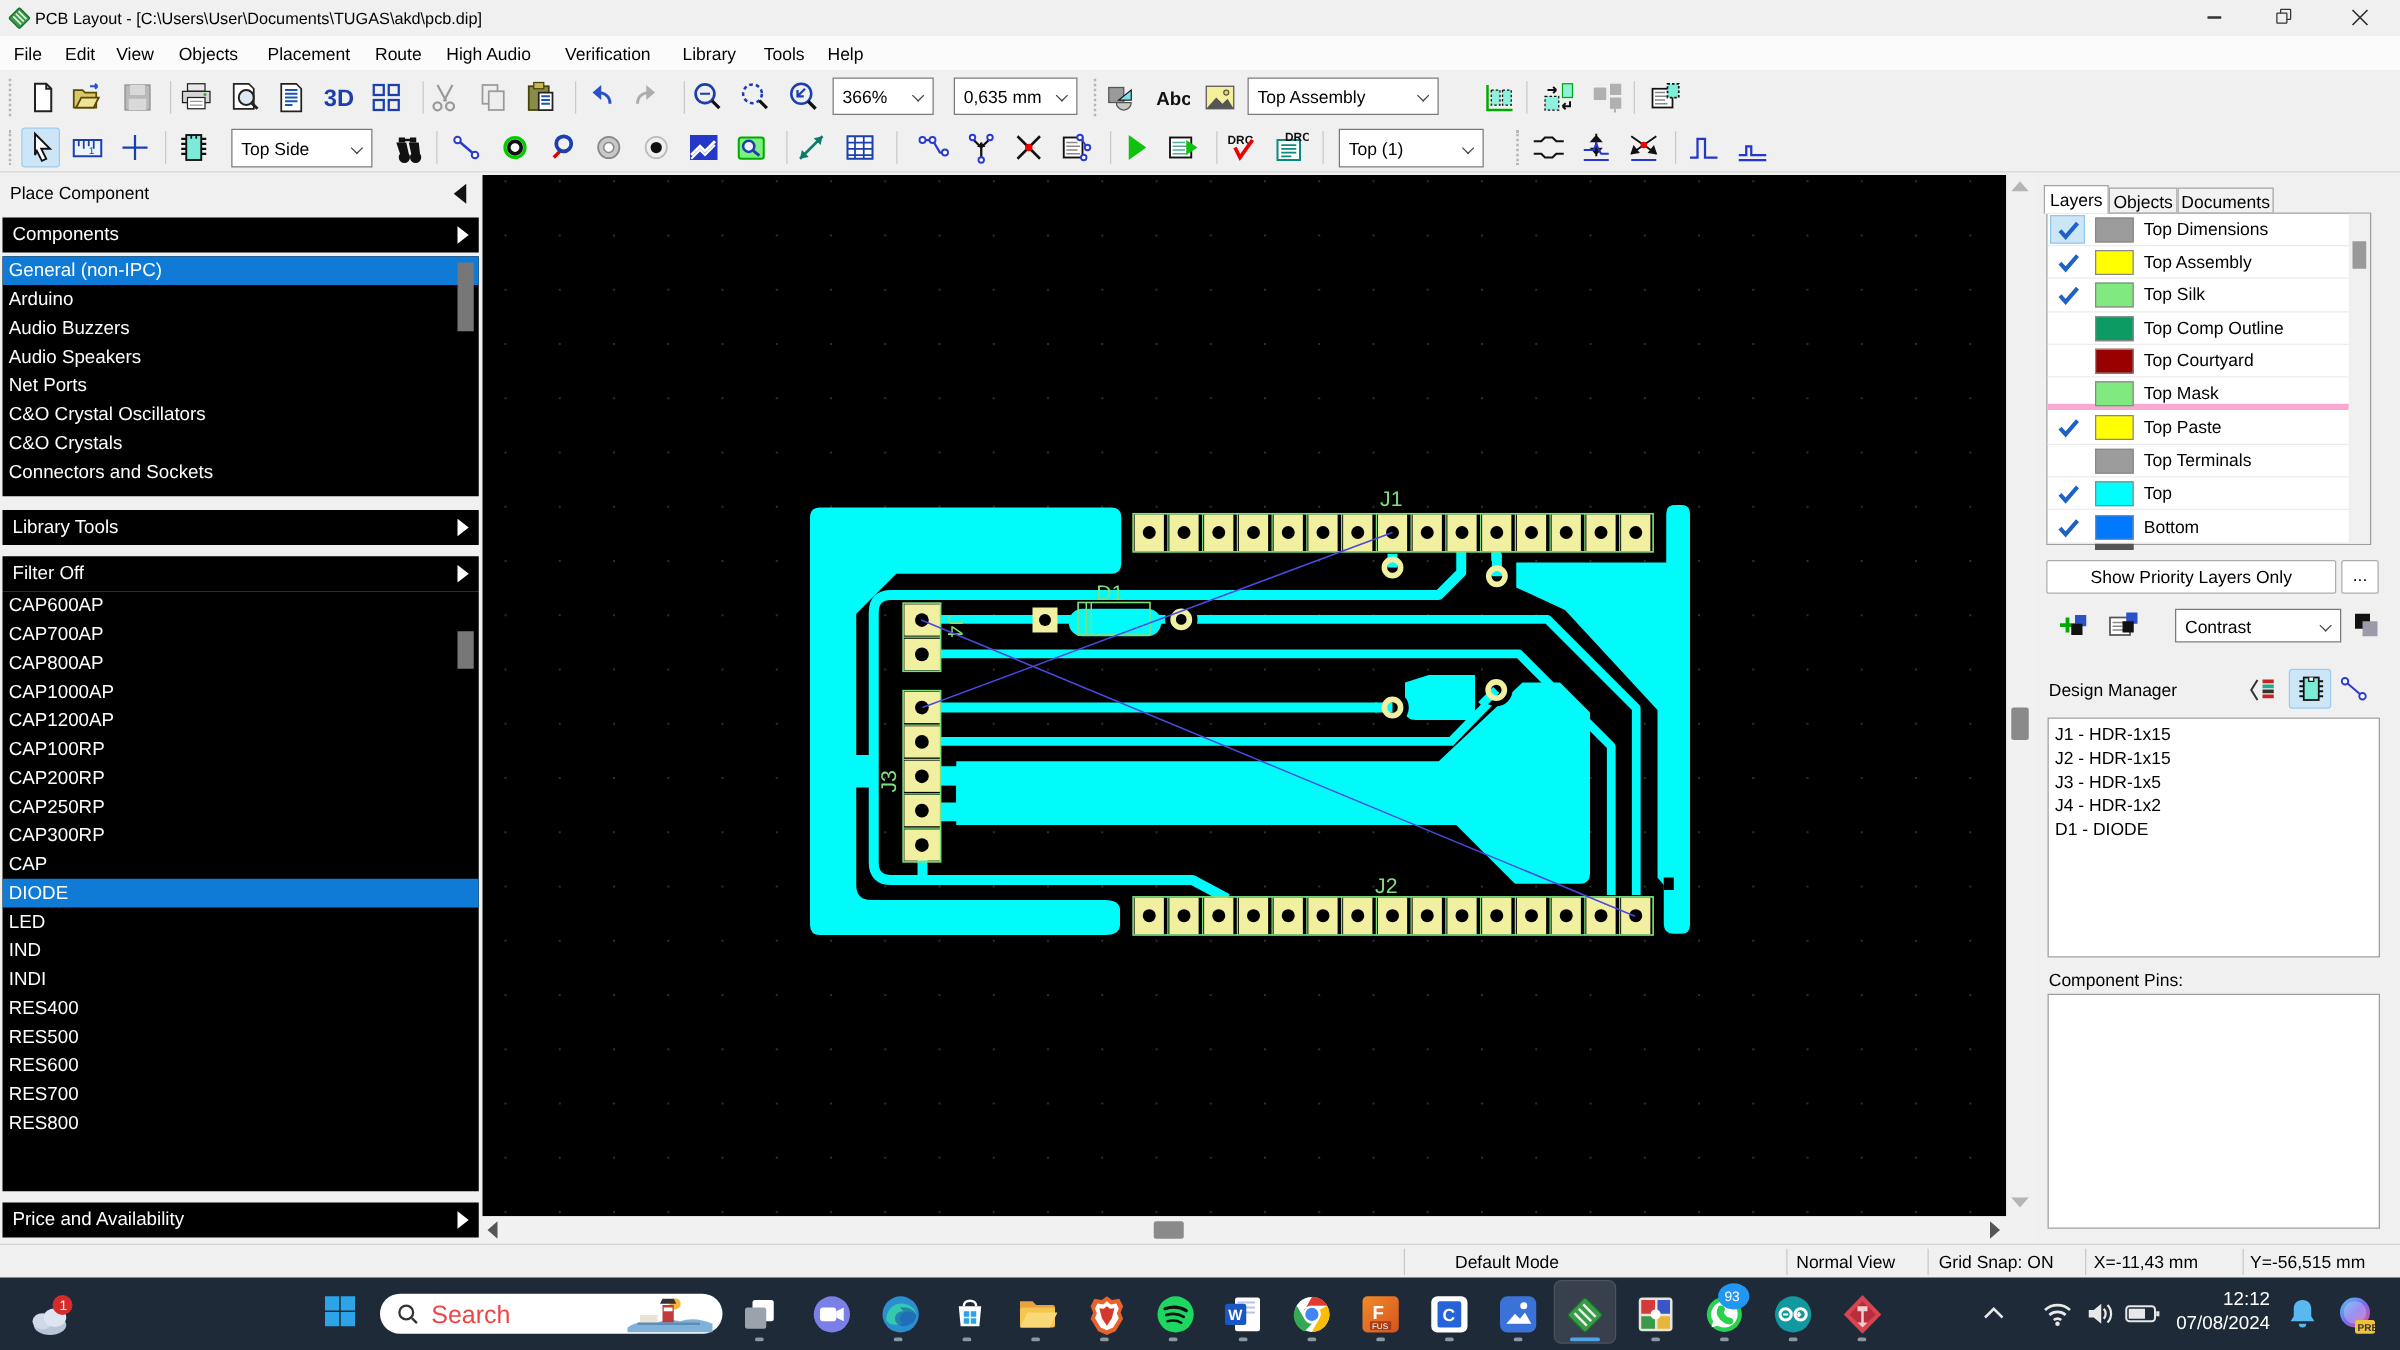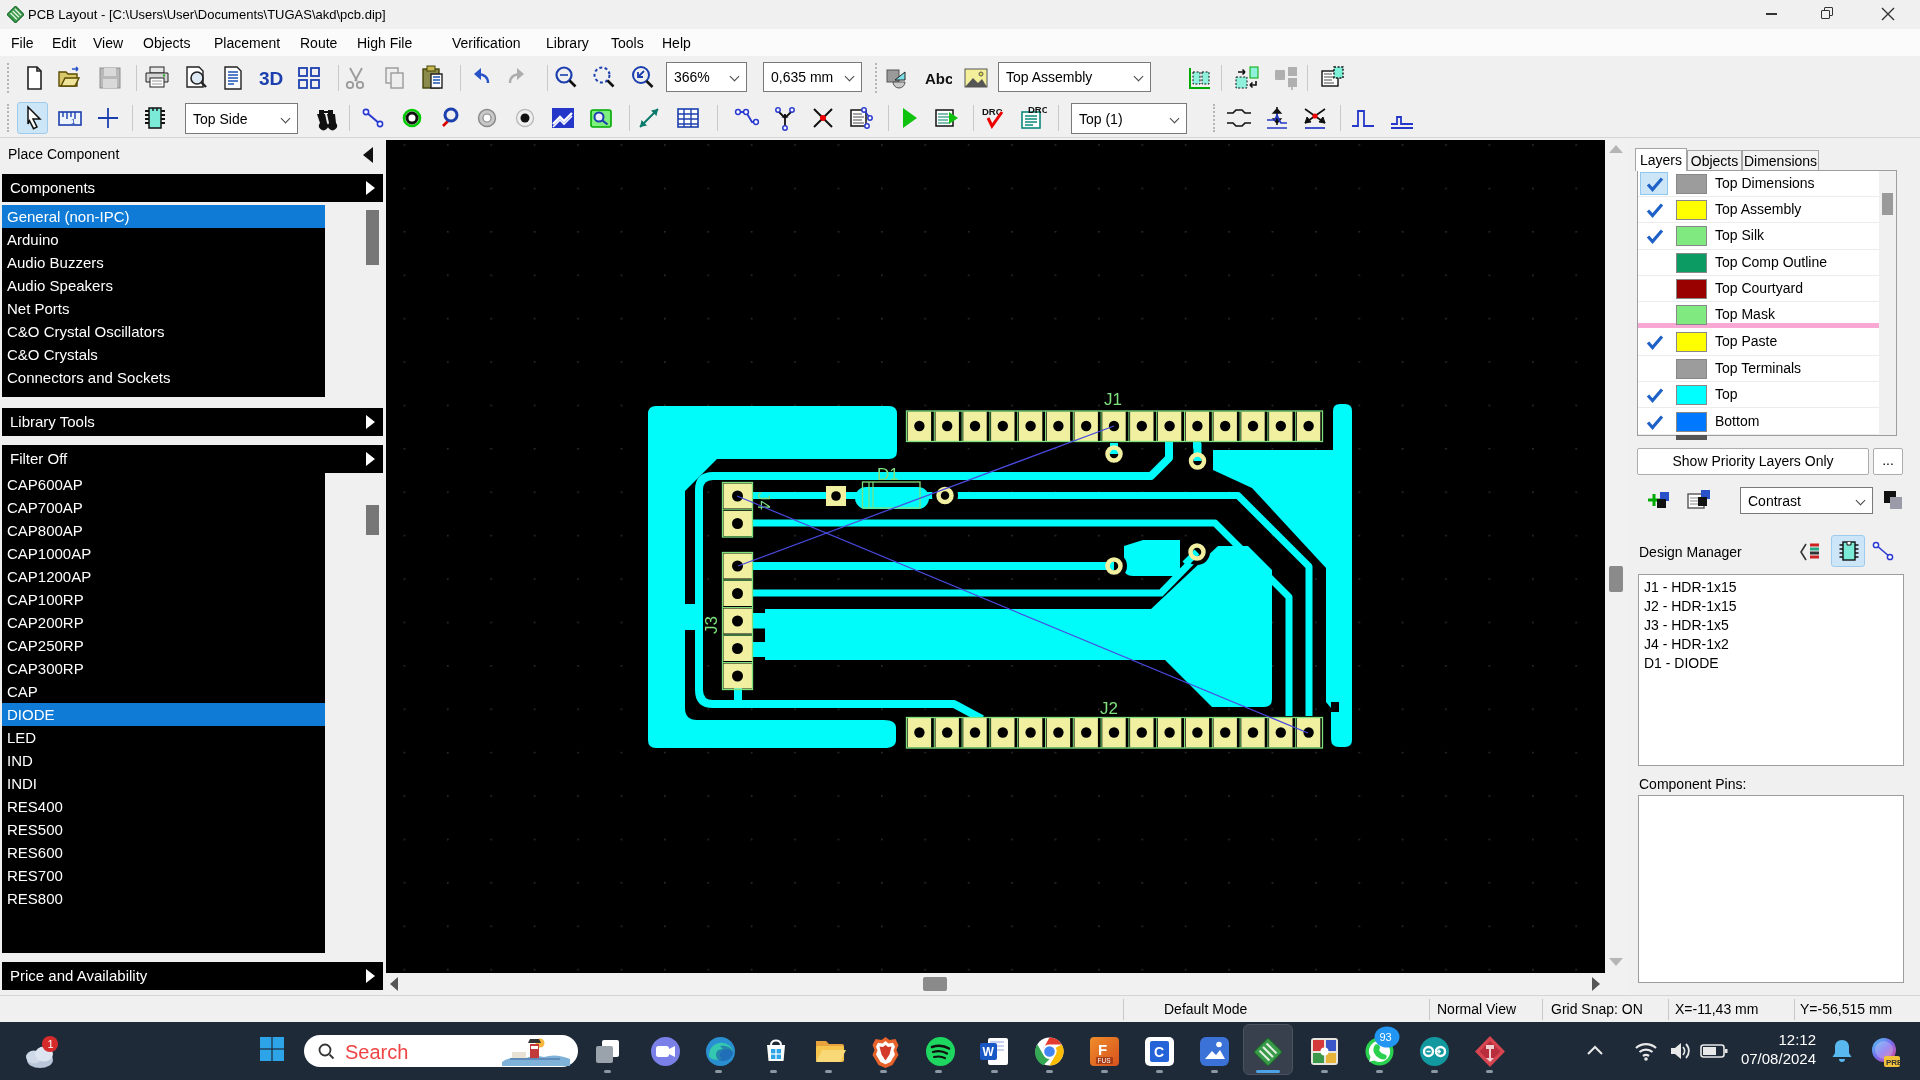--- a/index.html
+++ b/index.html
@@ -11,21 +11,21 @@
 #tb2{left:0;top:99px;width:1920px;height:39px;background:#f0f0f0;border-bottom:1px solid #d5d5d5}
 .vsep{position:absolute;width:1px;background:#c8c8c8}
 .grip{position:absolute;width:3px;border-left:2px dotted #b5b5b5}
 .combo{position:absolute;background:#fff;border:1px solid #7a7a7a;font-size:14px;color:#000}
 .combo .tx{position:absolute;left:7px;top:50%;transform:translateY(-50%);white-space:nowrap}
 .combo .ar{position:absolute;right:8px;top:50%;transform:translateY(-58%) rotate(45deg);width:7px;height:7px;border-right:1.6px solid #444;border-bottom:1.6px solid #444}
 .ticon{position:absolute;width:28px;height:28px}
 #leftpanel{left:0;top:140px;width:386px;height:860px;background:#f0f0f0}
 .bhdr{position:absolute;left:2px;width:381px;height:28px;background:#000;color:#fff;font-size:15px;line-height:28px;padding-left:8px}
 .bhdr .rarr{position:absolute;right:8px;top:7px;width:0;height:0;border-left:9px solid #fff;border-top:7px solid transparent;border-bottom:7px solid transparent}
-.dlist{position:absolute;left:2px;width:323px;background:#000;color:#fff;overflow:hidden}
+.dlist{position:absolute;left:2px;width:381px;background:#000;color:#fff;overflow:hidden}
 .dlist .it{height:23px;line-height:23px;font-size:15px;padding-left:5px;white-space:nowrap}
 .dlist .sel{background:#0f7bd7}
 .dthumb{position:absolute;background:#777}
 #canvas{left:386px;top:140px;width:1219px;height:833px;background:#000}
 #hscroll{left:386px;top:973px;width:1242px;height:22px;background:#f1f1f1}
 #vscroll{left:1605px;top:140px;width:23px;height:833px;background:#f1f1f1}
 #rightpanel{left:1628px;top:140px;width:292px;height:855px;background:#f0f0f0}
 .whitebox{position:absolute;background:#fff;border:1px solid #9d9d9d}
 #statusbar{left:0;top:995px;width:1920px;height:27px;background:#f0f0f0;border-top:1px solid #d4d4d4}
 .st{position:absolute;top:5px;font-size:14px;color:#000}
@@ -49,21 +49,21 @@
       <path d="M1 1 L13 13 M13 1 L1 13" stroke="#333" stroke-width="1.4"></path>
     </svg>
 </div>
 <div class="abs" id="menubar">
 <div class="menuitem" style="left:11px">File</div>
 <div class="menuitem" style="left:52px">Edit</div>
 <div class="menuitem" style="left:93px">View</div>
 <div class="menuitem" style="left:143px">Objects</div>
 <div class="menuitem" style="left:214px">Placement</div>
 <div class="menuitem" style="left:300px">Route</div>
-<div class="menuitem" style="left:357px">High File</div>
+<div class="menuitem" style="left:357px">High Audio</div>
 <div class="menuitem" style="left:452px">Verification</div>
 <div class="menuitem" style="left:546px">Library</div>
 <div class="menuitem" style="left:611px">Tools</div>
 <div class="menuitem" style="left:662px">Help</div>
 </div>
 <div class="abs" id="tb1">
 <div class="grip" style="left:7px;top:6px;height:30px"></div>
 <svg class="ticon" style="left:20px;top:7px" viewBox="0 0 28 28">
       <path d="M8 3h9l4 4v18H8z" fill="#fff" stroke="#222" stroke-width="1.6"></path>
       <path d="M17 3v4h4" fill="none" stroke="#222" stroke-width="1.6"></path>
@@ -555,21 +555,21 @@
 <div class="abs" style="left:537px;top:4px;width:24px;height:14px;background:#8a8a8a;border-radius:2px"></div>
 </div>
 <div class="abs" id="vscroll">
 <div class="abs" style="left:4px;top:5px;width:0;height:0;border-bottom:8px solid #b5b5b5;border-left:7px solid transparent;border-right:7px solid transparent"></div>
 <div class="abs" style="left:4px;top:818px;width:0;height:0;border-top:8px solid #b5b5b5;border-left:7px solid transparent;border-right:7px solid transparent"></div>
 <div class="abs" style="left:4px;top:426px;width:14px;height:26px;background:#8a8a8a;border-radius:2px"></div>
 </div>
 <div class="abs" id="rightpanel">
 <div class="abs" style="left:7px;top:8px;width:52px;height:23px;background:#fff;border:1px solid #a5a5a5;border-bottom:none;z-index:2;font-size:14px;text-align:center;line-height:22px">Layers</div>
 <div class="abs" style="left:59px;top:10px;width:55px;height:21px;background:#f2f2f2;border:1px solid #a5a5a5;font-size:14px;text-align:center;line-height:20px">Objects</div>
-<div class="abs" style="left:114px;top:10px;width:77px;height:21px;background:#f2f2f2;border:1px solid #a5a5a5;font-size:14px;text-align:center;line-height:20px">Dimensions</div>
+<div class="abs" style="left:114px;top:10px;width:77px;height:21px;background:#f2f2f2;border:1px solid #a5a5a5;font-size:14px;text-align:center;line-height:20px">Documents</div>
 <div class="whitebox" style="left:9px;top:30px;width:260px;height:266px">
 <div class="abs" style="left:0;top:0px;width:241px;height:26.2px;border-bottom:1px solid #ececec">
         <div class="abs" style="left:2px;top:1px;width:28px;height:23px;background:#cde6f7;border:1px solid #90c8f0"></div>
         <svg class="abs" style="left:7px;top:3px" width="20" height="20" viewBox="0 0 20 20">
           <path d="M3 10.5l4.5 5L17 4.5" fill="none" stroke="#1e62c8" stroke-width="3.2"></path>
         </svg>
         <div class="abs" style="left:38px;top:3px;width:31px;height:20px;background:#9c9c9c;border:1px solid #888"></div>
         <div class="abs" style="left:77px;top:4px;font-size:14px;color:#000">Top Dimensions</div>
       </div>
       <div class="abs" style="left:0;top:26.2px;width:241px;height:26.2px;border-bottom:1px solid #ececec">

